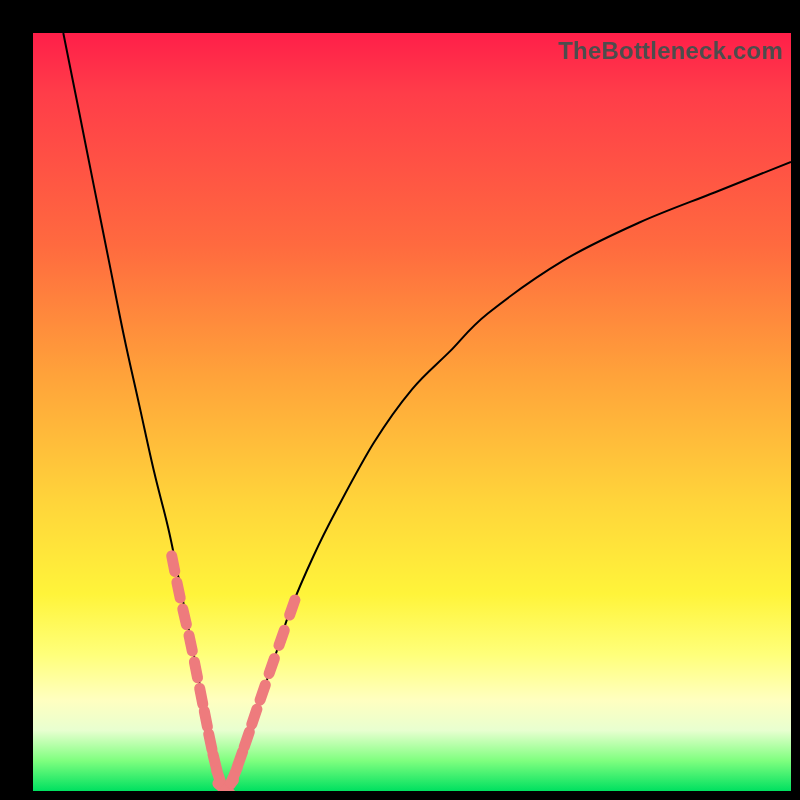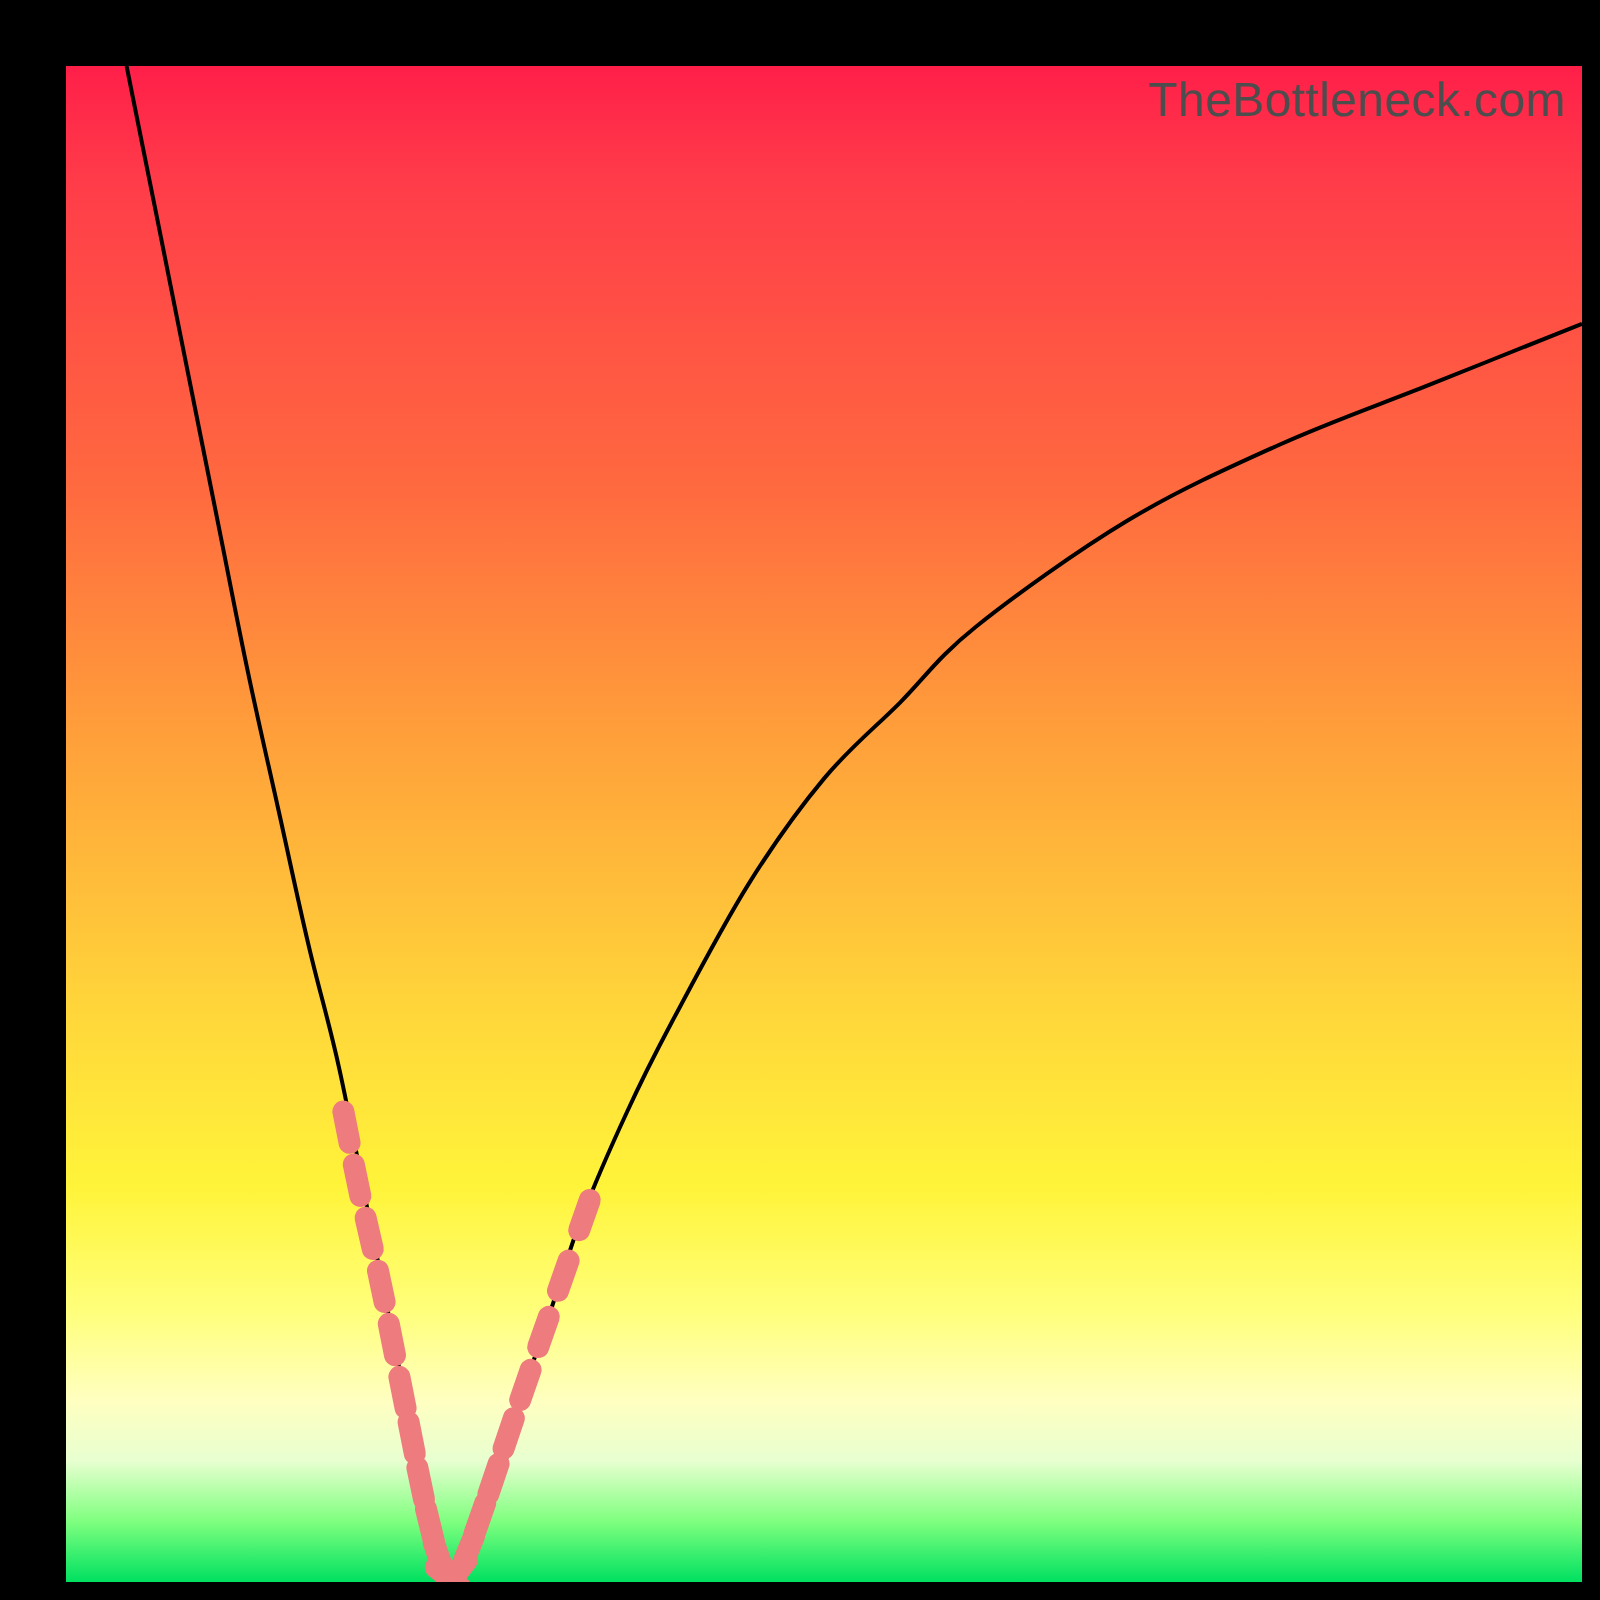--- a/index.html
+++ b/index.html
@@ -38,21 +38,21 @@
       #e8ffd0 92%,
       #7fff7f 96%,
       #00e060 100%);
   }
   .watermark {
     position: absolute;
     top: 4px;
     right: 8px;
     color: #4d4d4d;
     font-size: 24px;
-    font-weight: 400;
+    font-weight: 700;
     letter-spacing: 0.2px;
     user-select: none;
   }
   svg.overlay {
     position: absolute;
     left: 0;
     top: 0;
     width: 758px;
     height: 758px;
   }

